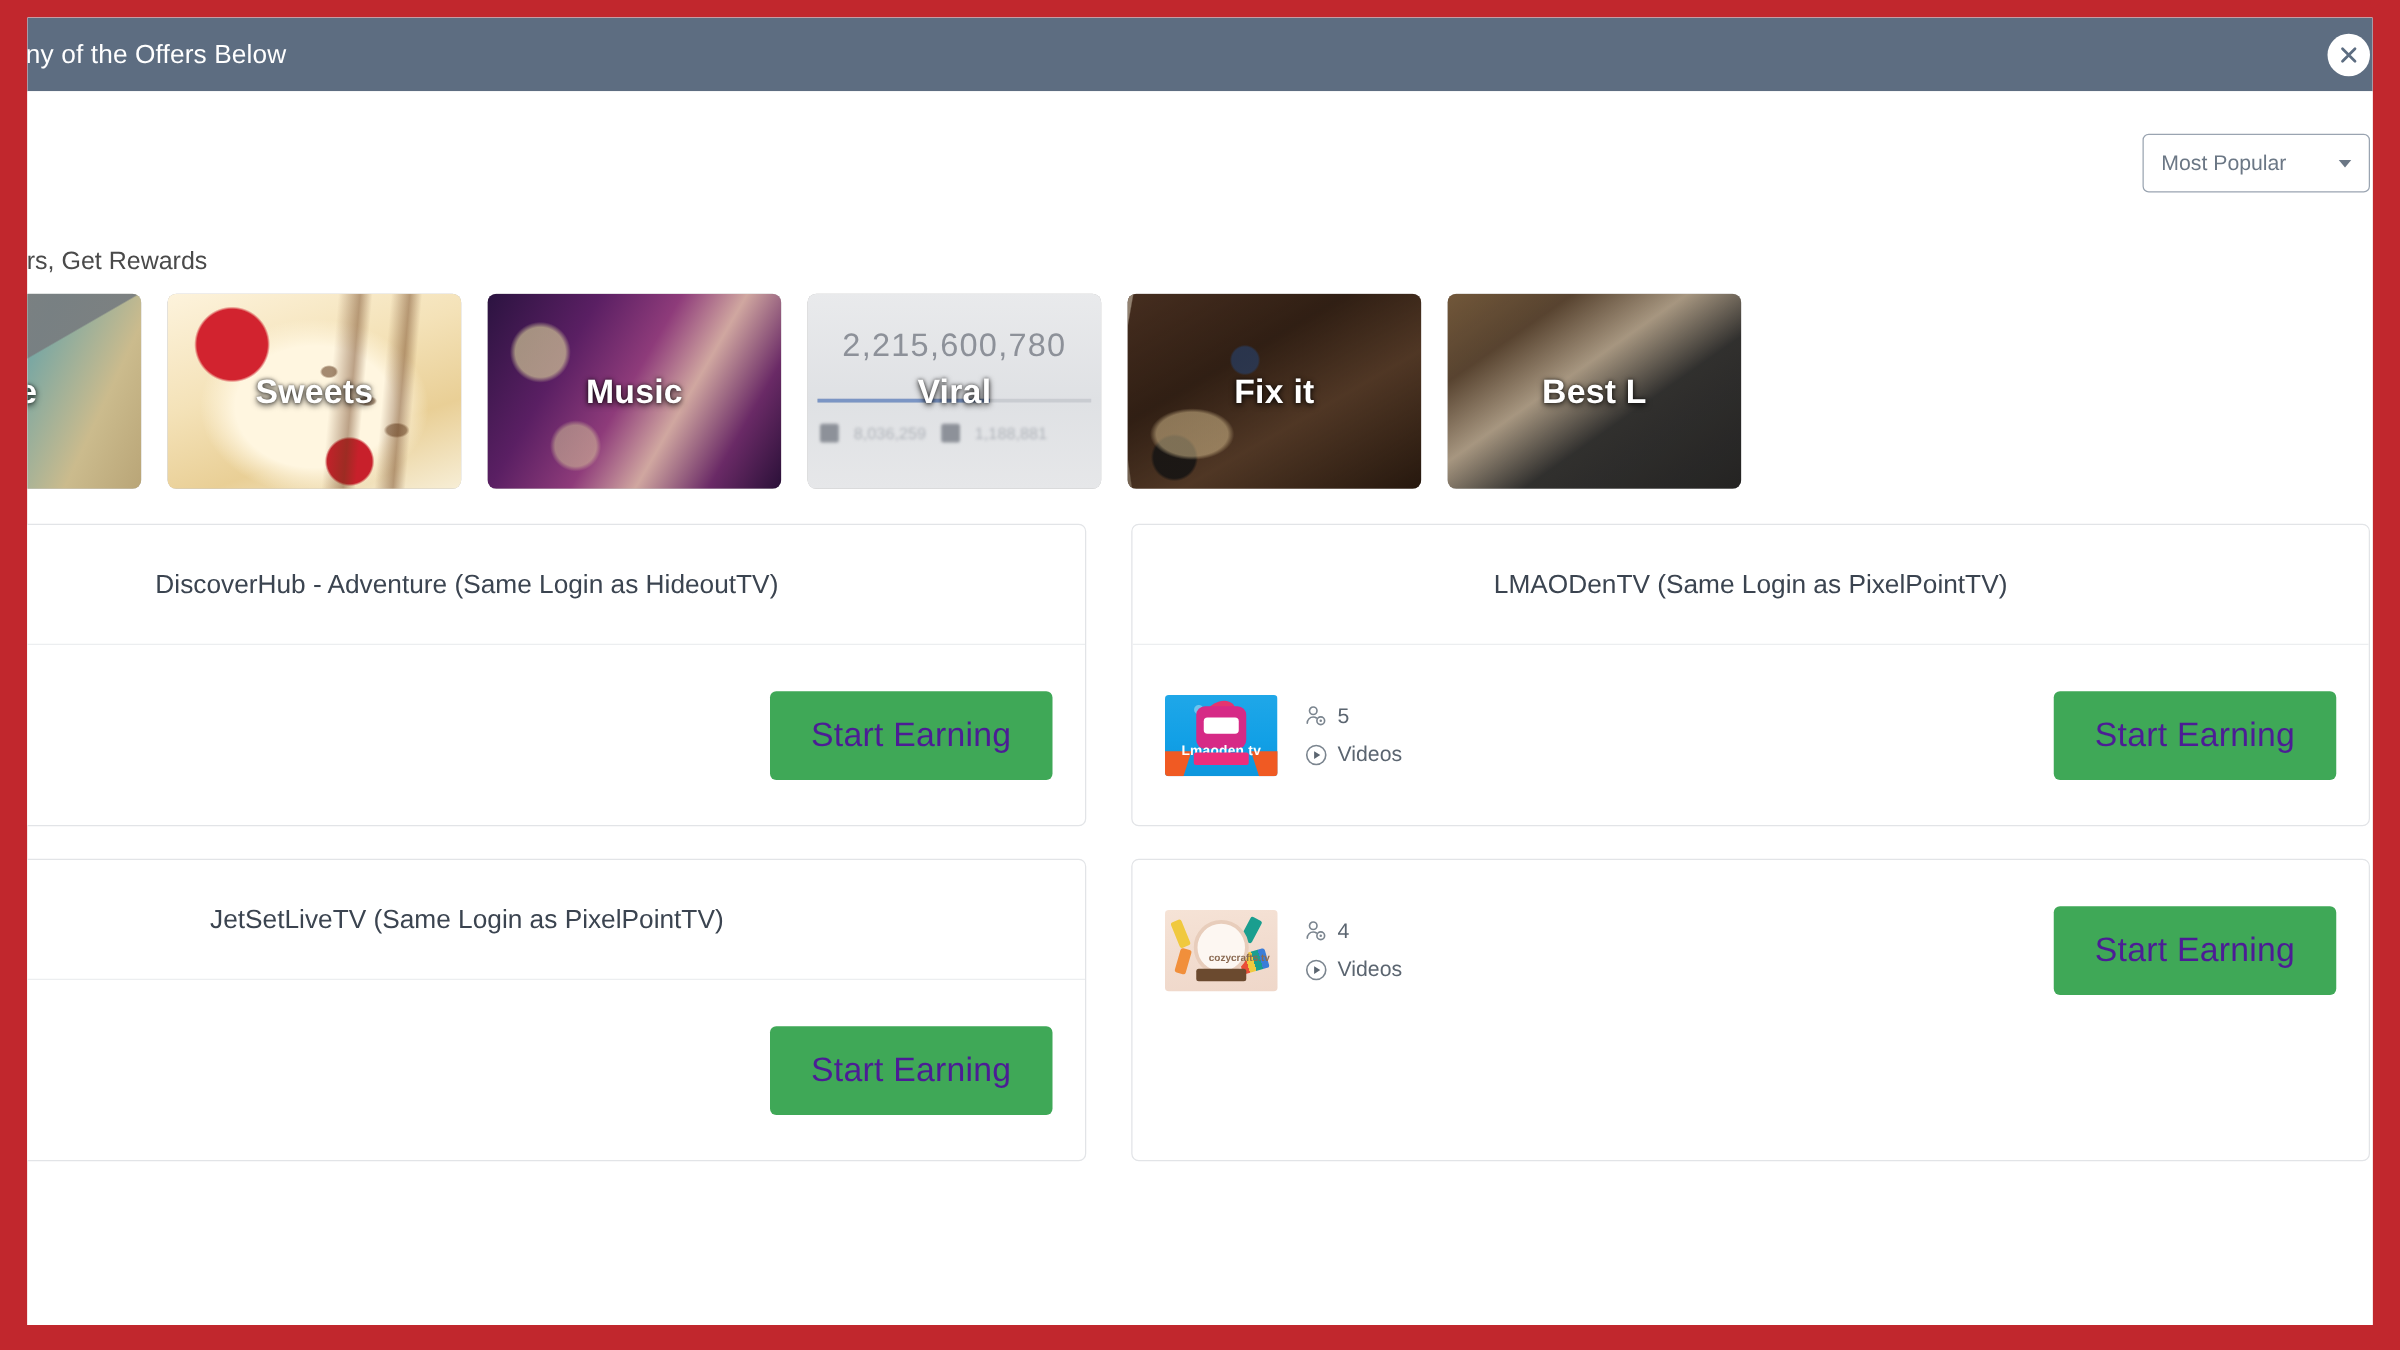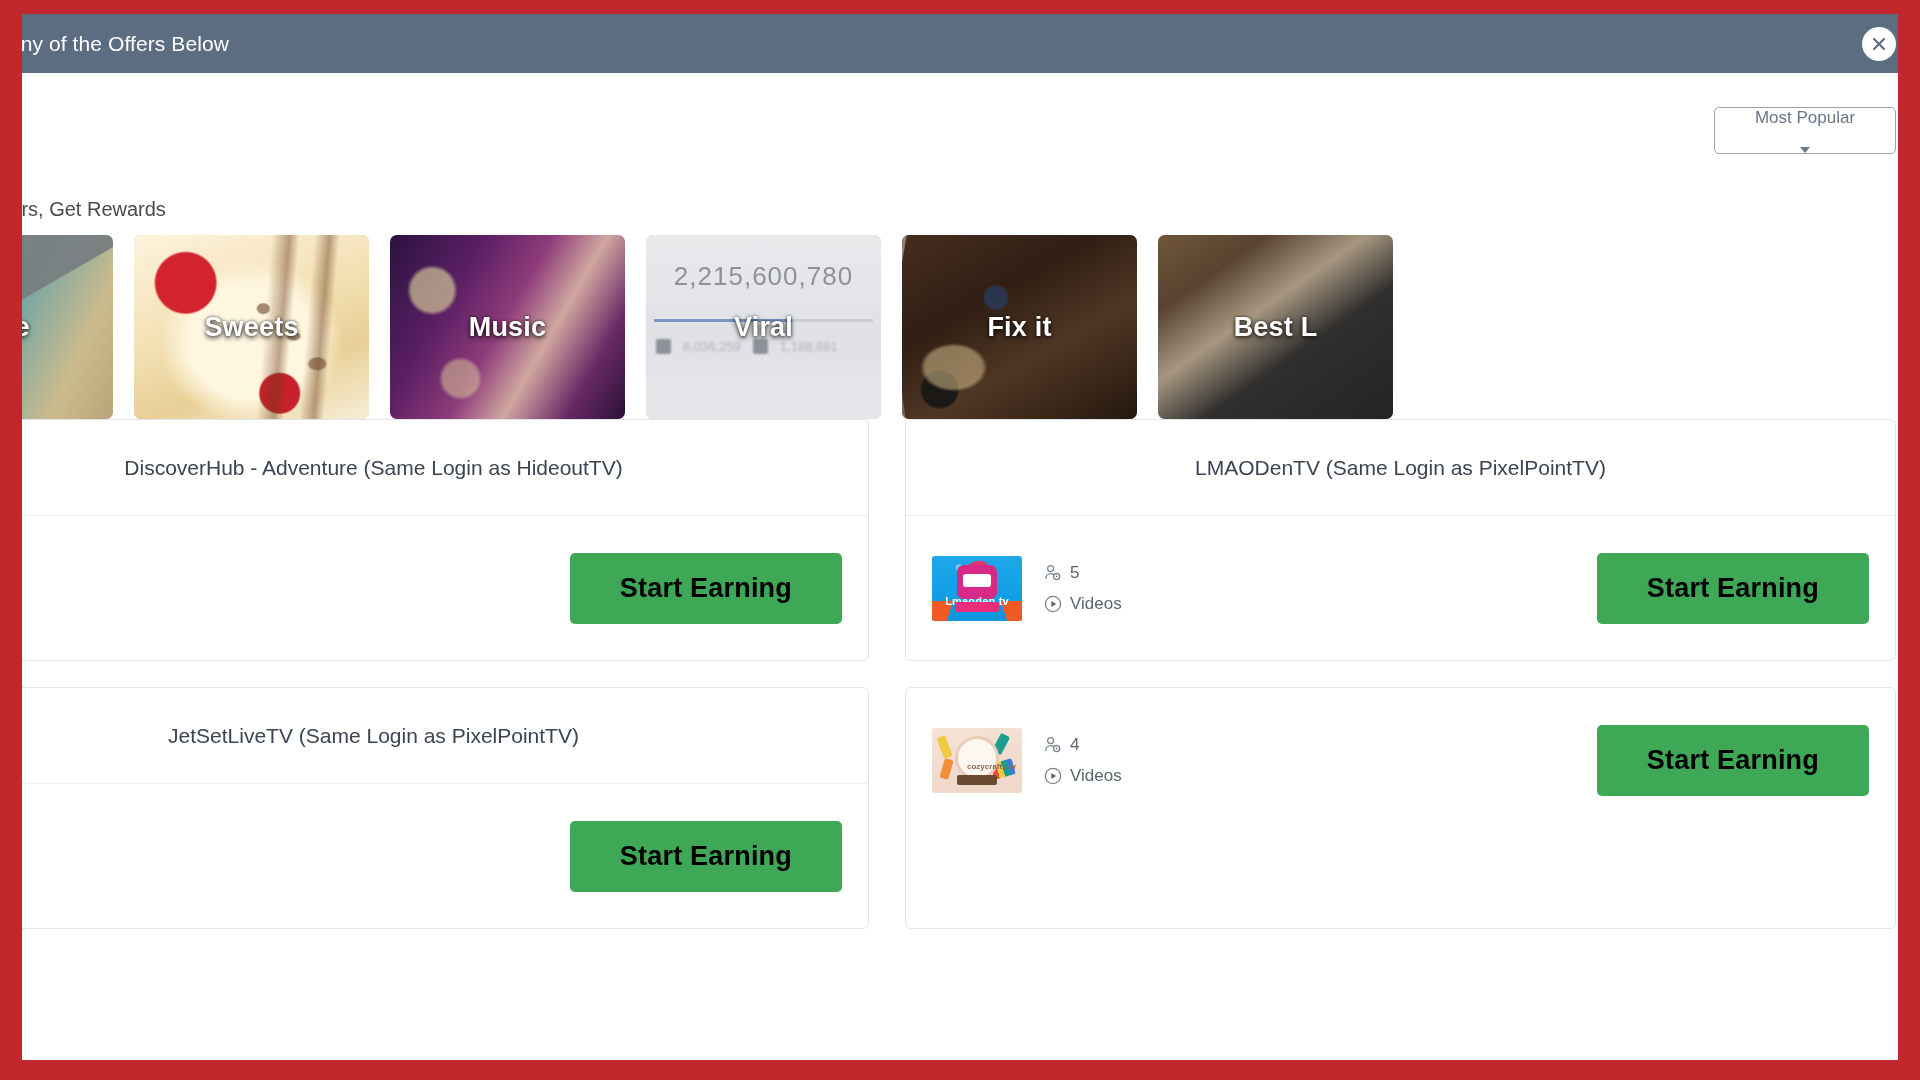--- a/index.html
+++ b/index.html
@@ -93,21 +93,20 @@
     background: #ffffff;
     display: flex;
     align-items: center;
     padding: 0 14px;
     font-size: 17px;
     color: #6b7785;
     cursor: pointer;
     white-space: nowrap;
     justify-content: space-between;
     gap: 16px;
-    flex-direction: column;
   }
   #sort-select .caret {
     width: 0; height: 0;
     border-left: 5px solid transparent;
     border-right: 5px solid transparent;
     border-top: 6px solid #6b7785;
   }
 
   
   #discover-heading {
@@ -120,21 +119,21 @@
   #category-strip {
     margin-top: 14px;
     display: flex;
     gap: 21px;
     height: 156px;
   }
   .category-tile {
     position: relative;
     flex: 0 0 auto;
     width: 235px;
-    height: 184px;
+    height: 156px;
     border-radius: 7px;
     overflow: hidden;
     cursor: pointer;
     background: #b9b9b9;
   }
   .category-tile .tile-art { position: absolute; inset: 0; }
   .category-tile .tile-label {
     position: absolute;
     inset: 0;
     display: flex;
@@ -389,26 +388,26 @@
     gap: 8px;
     font-size: 17px;
     color: #5b6570;
     white-space: nowrap;
   }
   .stat-line svg { flex: 0 0 auto; display: block; }
 
   .start-earning-button {
     flex: 0 0 auto;
     background: #3fa857;
-    color: #000000;
+    color: #4c1d95;
     border: none;
     border-radius: 5px;
     font-size: 27px;
-    font-weight: 700;
-    padding: 20px 50px;
+    font-weight: 400;
+    padding: 20px 33px;
     cursor: pointer;
     font-family: "Liberation Sans", sans-serif;
     white-space: nowrap;
     letter-spacing: .2px;
     margin-left: auto;
   }
 </style>
 </head>
 <body>
 

